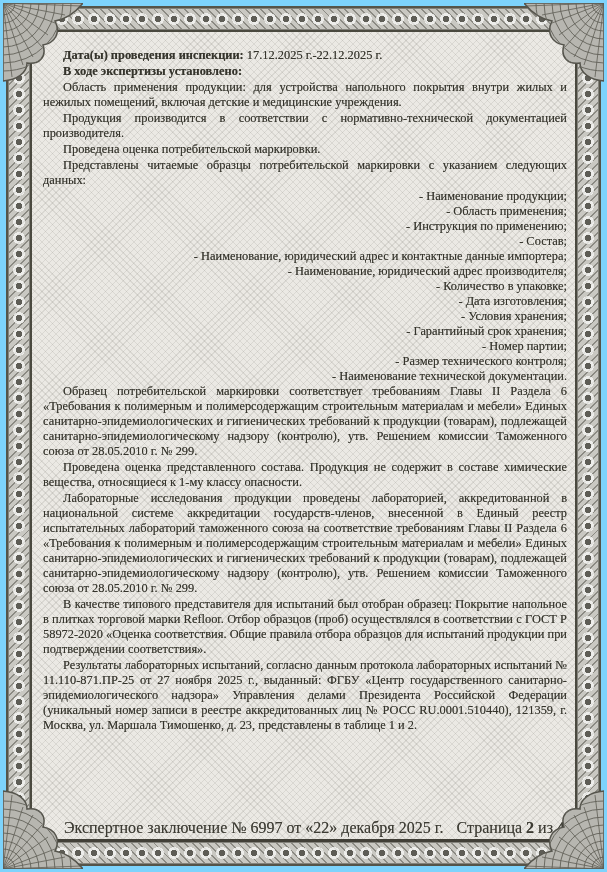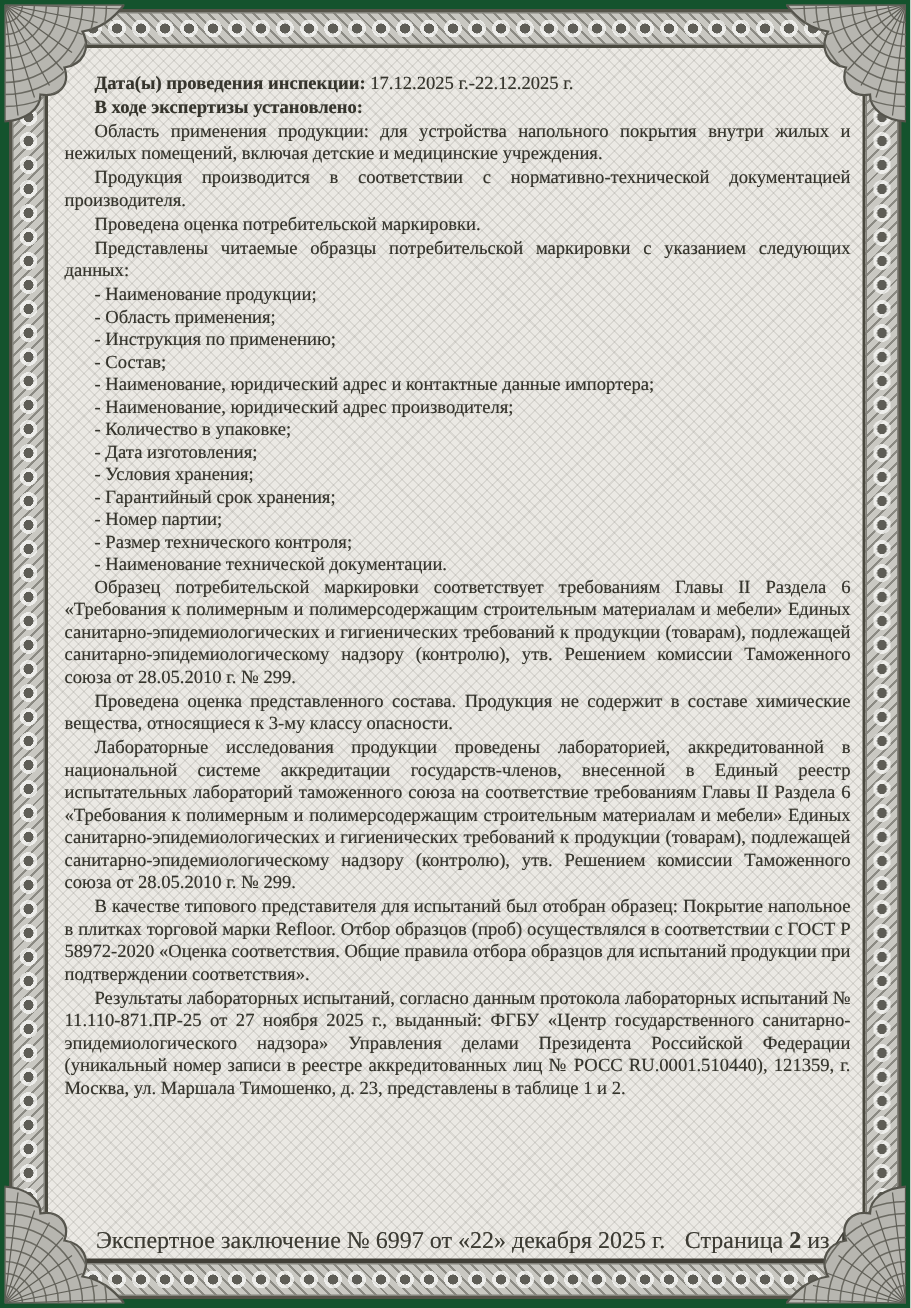--- a/index.html
+++ b/index.html
@@ -1,18 +1,18 @@
 <!DOCTYPE html>
 <html lang="ru"><head>
 <meta charset="utf-8">
 <style>
   html,body{margin:0;padding:0;background:#ffffff;}
   .page{
     position:relative;width:607px;height:872px;overflow:hidden;
-    background:#14532d;
+    background:#7dd3fc;
     font-family:"Liberation Serif","DejaVu Serif",serif;
   }
   
   .band{position:absolute;z-index:2;}
   .band-h{
     left:6px;right:6px;height:22px;
     background:
       radial-gradient(circle 3.4px at 8px 11px, #5e5d56 97%, rgba(0,0,0,0)) repeat-x 0 0 / 16px 22px,
       radial-gradient(circle 6px at 8px 11px, rgba(250,250,248,.75) 97%, rgba(0,0,0,0)) repeat-x 0 0 / 16px 22px,
       repeating-linear-gradient(45deg,#8b8a83 0 1.4px,#c9c8c2 1.4px 5.4px);
@@ -47,21 +47,21 @@
   .content{
     padding:20px 12px 0 15px;
     color:#35342c;
     font-size:12.4px;line-height:15px;
     text-align:justify;
     text-shadow:0 0 .5px rgba(55,54,45,.55);
   }
   .para{margin:0 0 1px 0;text-indent:20px;}
   .b{font-weight:bold;}
   .list{margin:0;padding:0 0 0 20px;}
-  .item{margin:0;text-align:left;text-indent:0;}
+  .item{margin:0;text-align:right;text-indent:0;}
   .footer-row{
     position:absolute;left:36px;right:14px;bottom:7px;
     display:flex;justify-content:space-between;align-items:flex-end;
     font-size:16px;color:#3c3b33;text-shadow:0 0 .4px rgba(55,54,45,.5);
   }
   .svg-defs{position:absolute;width:0;height:0;}
 </style>
 </head>
 <body>
 
@@ -138,21 +138,21 @@
         <p class="item">- Количество в упаковке;</p>
         <p class="item">- Дата изготовления;</p>
         <p class="item">- Условия хранения;</p>
         <p class="item">- Гарантийный срок хранения;</p>
         <p class="item">- Номер партии;</p>
         <p class="item">- Размер технического контроля;</p>
         <p class="item">- Наименование технической документации.</p>
       </div>
 
       <p class="para">Образец потребительской маркировки соответствует требованиям Главы II Раздела 6 «Требования к полимерным и полимерсодержащим строительным материалам и мебели» Единых санитарно-эпидемиологических и гигиенических требований к продукции (товарам), подлежащей санитарно-эпидемиологическому надзору (контролю), утв. Решением комиссии Таможенного союза от 28.05.2010 г. № 299.</p>
-      <p class="para">Проведена оценка представленного состава. Продукция не содержит в составе химические вещества, относящиеся к 3-му классу опасности.</p>
+      <p class="para">Проведена оценка представленного состава. Продукция не содержит в составе химические вещества, относящиеся к 1-му классу опасности.</p>
       <p class="para">Лабораторные исследования продукции проведены лабораторией, аккредитованной в национальной системе аккредитации государств-членов, внесенной в Единый реестр испытательных лабораторий таможенного союза на соответствие требованиям Главы II Раздела 6 «Требования к полимерным и полимерсодержащим строительным материалам и мебели» Единых санитарно-эпидемиологических и гигиенических требований к продукции (товарам), подлежащей санитарно-эпидемиологическому надзору (контролю), утв. Решением комиссии Таможенного союза от 28.05.2010 г. № 299.</p>
       <p class="para">В качестве типового представителя для испытаний был отобран образец: Покрытие напольное в плитках торговой марки Refloor. Отбор образцов (проб) осуществлялся в соответствии с ГОСТ Р 58972-2020 «Оценка соответствия. Общие правила отбора образцов для испытаний продукции при подтверждении соответствия».</p>
       <p class="para">Результаты лабораторных испытаний, согласно данным протокола лабораторных испытаний № 11.110-871.ПР-25 от 27 ноября 2025 г., выданный: ФГБУ «Центр государственного санитарно-эпидемиологического надзора» Управления делами Президента Российской Федерации (уникальный номер записи в реестре аккредитованных лиц № РОСС RU.0001.510440), 121359, г. Москва, ул. Маршала Тимошенко, д. 23, представлены в таблице 1 и 2.</p>
     </div>
 
     <div class="footer-row">
       <span>Экспертное заключение № 6997 от «22» декабря 2025 г.</span>
       <span><span>Страница </span><span class="b">2</span><span> из </span><span class="b">4</span></span>
     </div>
   </div>

